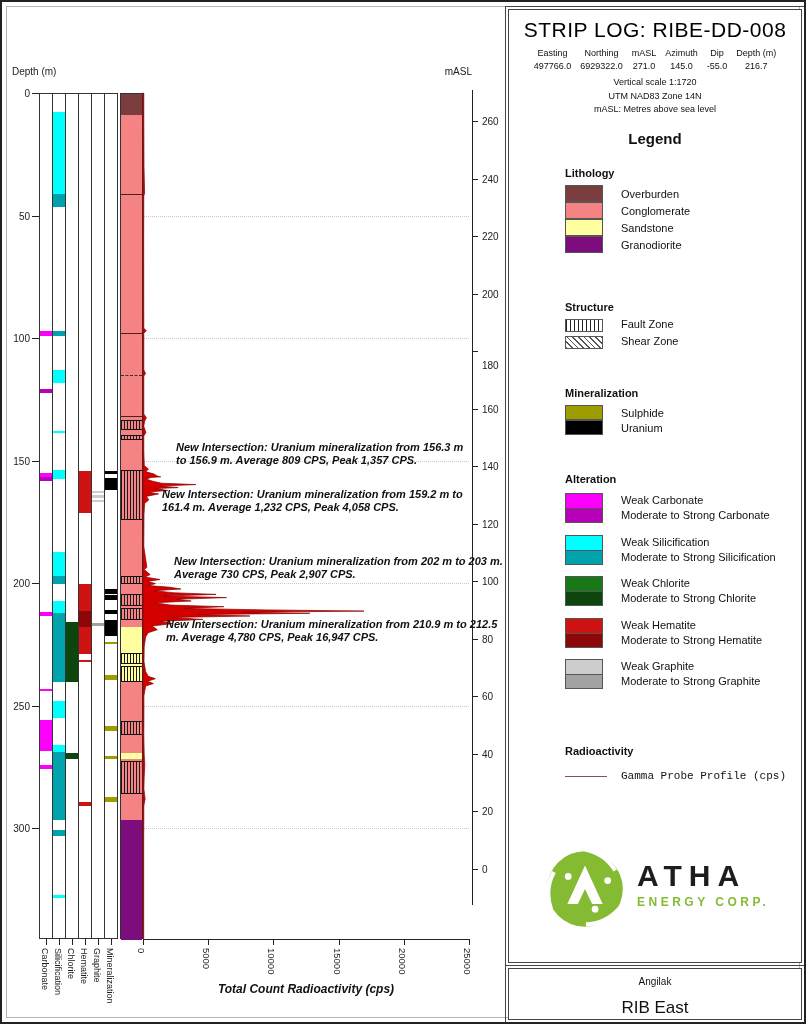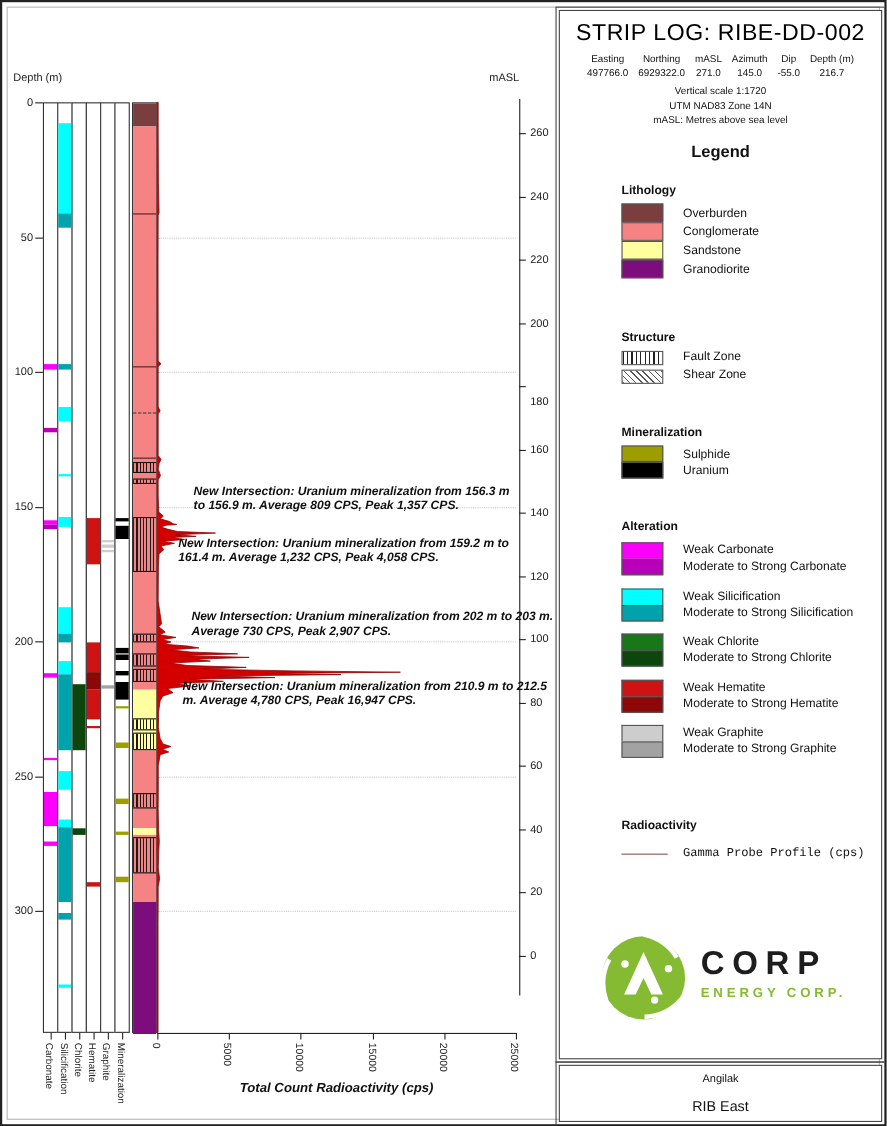--- a/index.html
+++ b/index.html
@@ -27,21 +27,21 @@
   .leg-label{position:absolute;font-size:11px;color:#111;white-space:nowrap;}
   .swatch{position:absolute;border:1px solid #555;box-sizing:border-box;}
   .hatch-vert{background:repeating-linear-gradient(90deg,#222 0 1px,#fff 1px 4px);}
   .hatch-diag{background:repeating-linear-gradient(45deg,#555 0 1px,#fff 1px 4px);}
   .page-title{position:absolute;width:100%;text-align:center;font-size:21px;letter-spacing:0.5px;color:#000;}
   .hdr-fields{position:absolute;width:100%;display:flex;justify-content:center;gap:9px;}
   .hdr-field{text-align:center;font-size:9px;line-height:1.45;}
   .hdr-notes{position:absolute;width:100%;text-align:center;font-size:9px;line-height:1.5;}
   .legend-title{position:absolute;width:100%;text-align:center;font-size:15px;font-weight:bold;}
   .footer-line1{position:absolute;width:100%;text-align:center;font-size:10px;top:7px;}
-  .footer-line2{position:absolute;width:100%;text-align:center;font-size:13px;top:29px;}
+  .footer-line2{position:absolute;width:100%;text-align:center;font-size:17px;top:29px;}
   .logo-text{font-size:30px;font-weight:600;letter-spacing:7px;color:#1d1d1d;line-height:1;}
   .logo-sub{font-size:12px;font-weight:bold;letter-spacing:3.5px;margin-top:4px;}
   svg{display:block;}
   #gamma-svg{position:absolute;left:0;top:0;pointer-events:none;}
 </style>
 </head>
 <body>
 
 <div class="inner-frame"></div>
 
@@ -207,21 +207,21 @@
     <div class="lbl rot" style="left: 99.5px; top: 946px; font-size: 9px;">Graphite</div>
     <div class="tick" style="left: 108.5px; width: 1px; top: 937px; height: 6px;"></div>
     <div class="lbl rot" style="left: 112.5px; top: 946px; font-size: 9px;">Mineralization</div>
     <div class="annot" style="left: 174px; top: 439.497px; width: 300px;">New Intersection: Uranium mineralization from 156.3 m to 156.9 m. Average 809 CPS, Peak 1,357 CPS.</div>
     <div class="annot" style="left: 160px; top: 486.061px; width: 312px;">New Intersection: Uranium mineralization from 159.2 m to 161.4 m. Average 1,232 CPS, Peak 4,058 CPS.</div>
     <div class="annot" style="left: 172px; top: 552.722px; width: 335px;">New Intersection: Uranium mineralization from 202 m to 203 m. Average 730 CPS, Peak 2,907 CPS.</div>
     <div class="annot" style="left: 164px; top: 616.441px; width: 335px;">New Intersection: Uranium mineralization from 210.9 m to 212.5 m. Average 4,780 CPS, Peak 16,947 CPS.</div>
   </div>
 
 <div class="panel" style="left:506px;top:7px;width:292px;height:952px;">
-  <div class="page-title" style="top:8px;">STRIP LOG: RIBE-DD-002</div>
+  <div class="page-title" style="top:8px;">STRIP LOG: RIBE-DD-008</div>
   <div class="hdr-fields" style="top:37px;" id="hdr-fields">
       <div class="hdr-field">
         <div>Easting</div>
         <div>497766.0</div>
       </div>
       <div class="hdr-field">
         <div>Northing</div>
         <div>6929322.0</div>
       </div>
       <div class="hdr-field">
@@ -314,21 +314,21 @@
         <path d="M50 3 Q 74 8 86 28" transform="rotate(240 50 50)"></path>
       </g>
       <g fill="#ffffff">
         <circle cx="30" cy="35" r="4"></circle>
         <circle cx="62" cy="74" r="4"></circle>
         <circle cx="77" cy="40" r="4"></circle>
       </g>
       <path d="M50 22 L71 68 L58.5 68 L50 50 L41.5 68 L29 68 Z" fill="#ffffff"></path>
     </svg>
     <div class="abs" style="left:98px;top:16px;">
-      <div class="logo-text">CORP</div>
+      <div class="logo-text">ATHA</div>
       <div class="logo-sub" id="logo-sub" style="color: rgb(133, 187, 51);">ENERGY CORP.</div>
     </div>
   </div>
 </div>
 
 <div class="panel" style="left:506px;top:966px;width:292px;height:50px;">
   <div class="footer-line1">Angilak</div>
   <div class="footer-line2">RIB East</div>
 </div>
 

